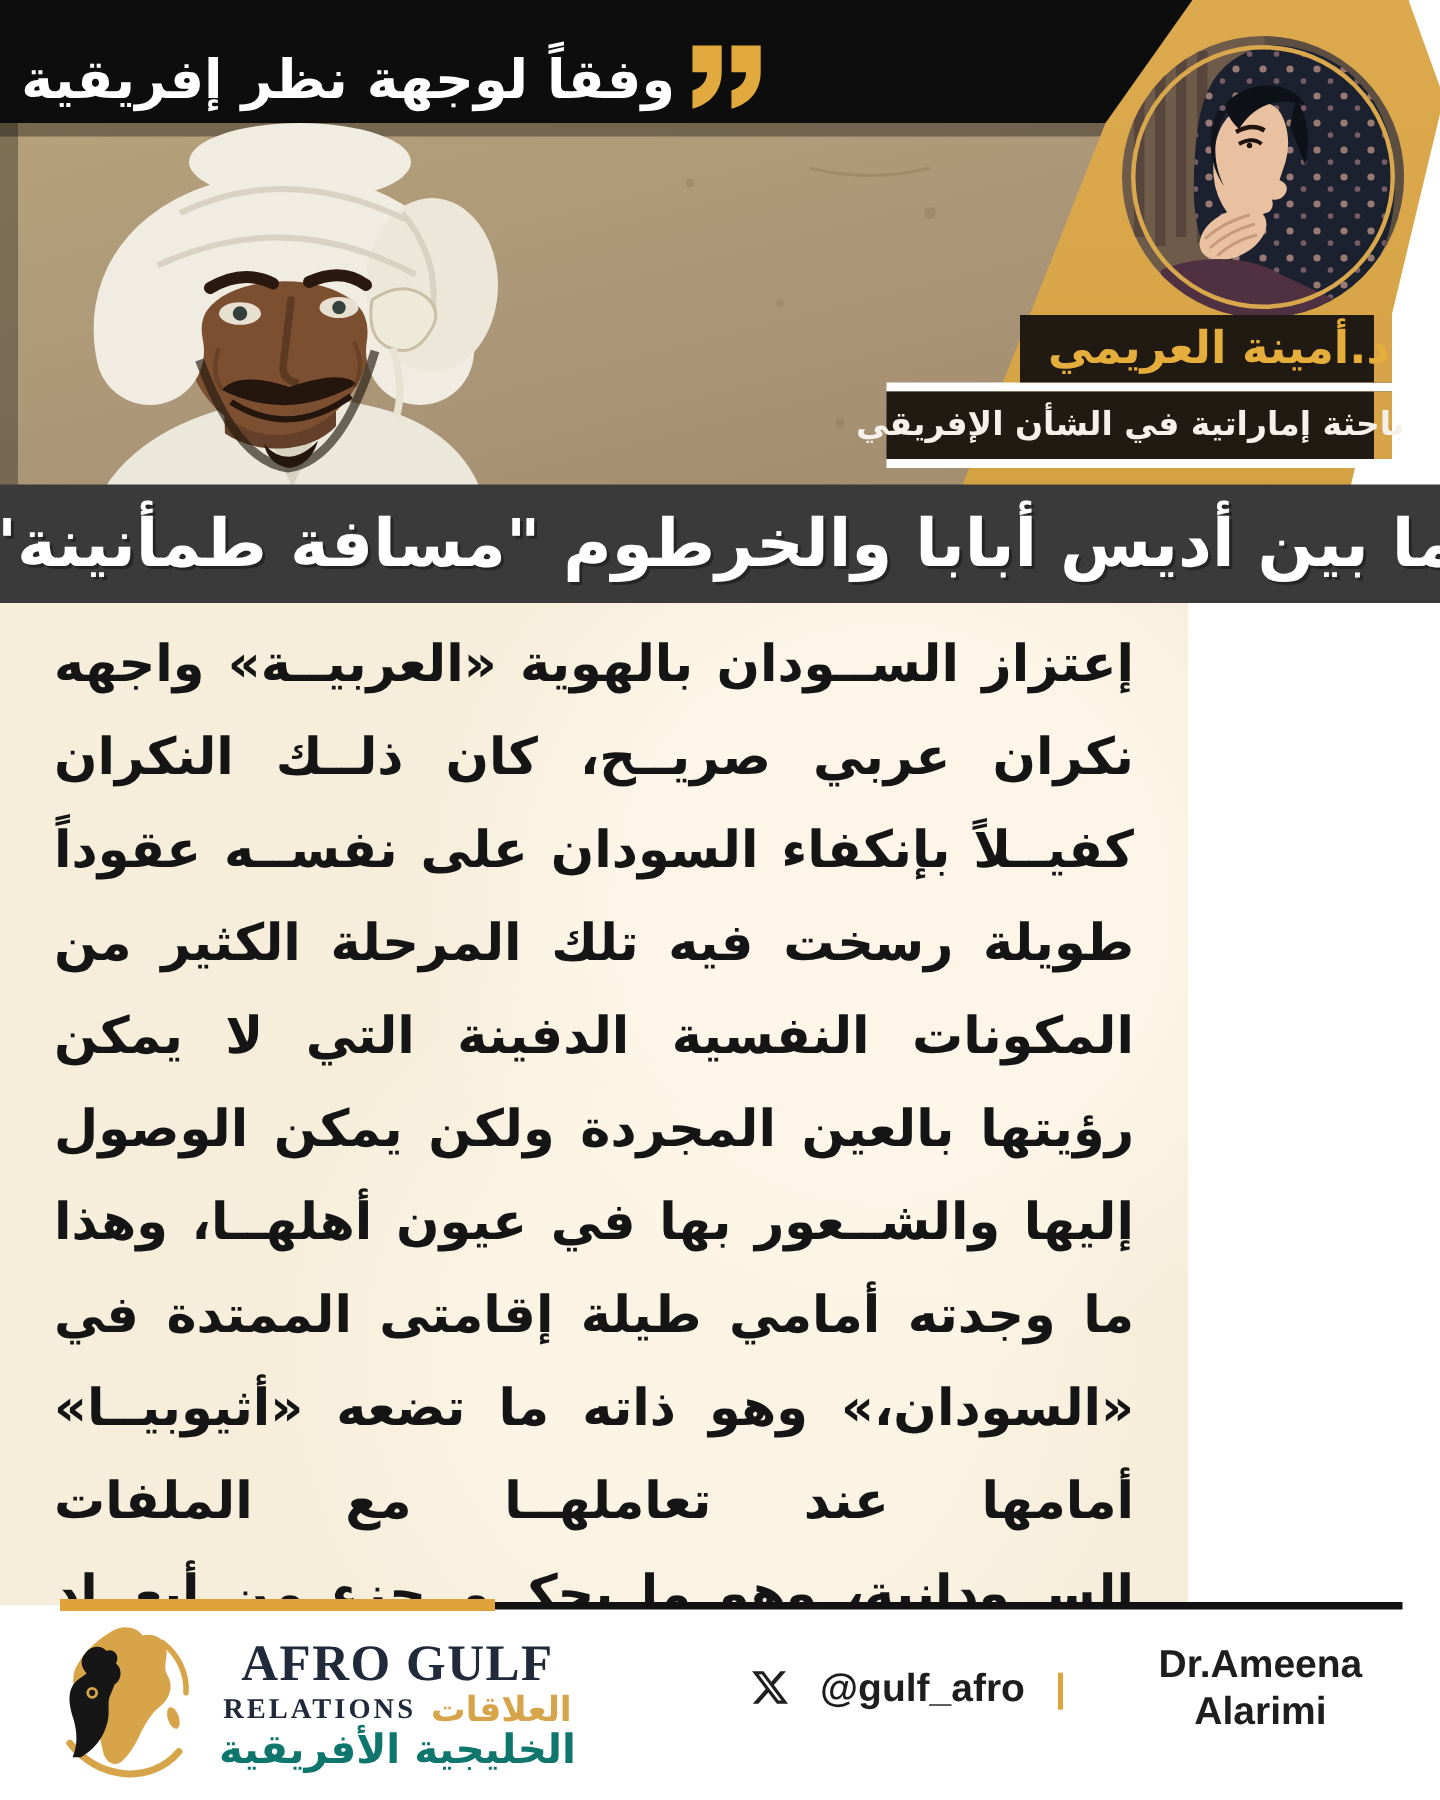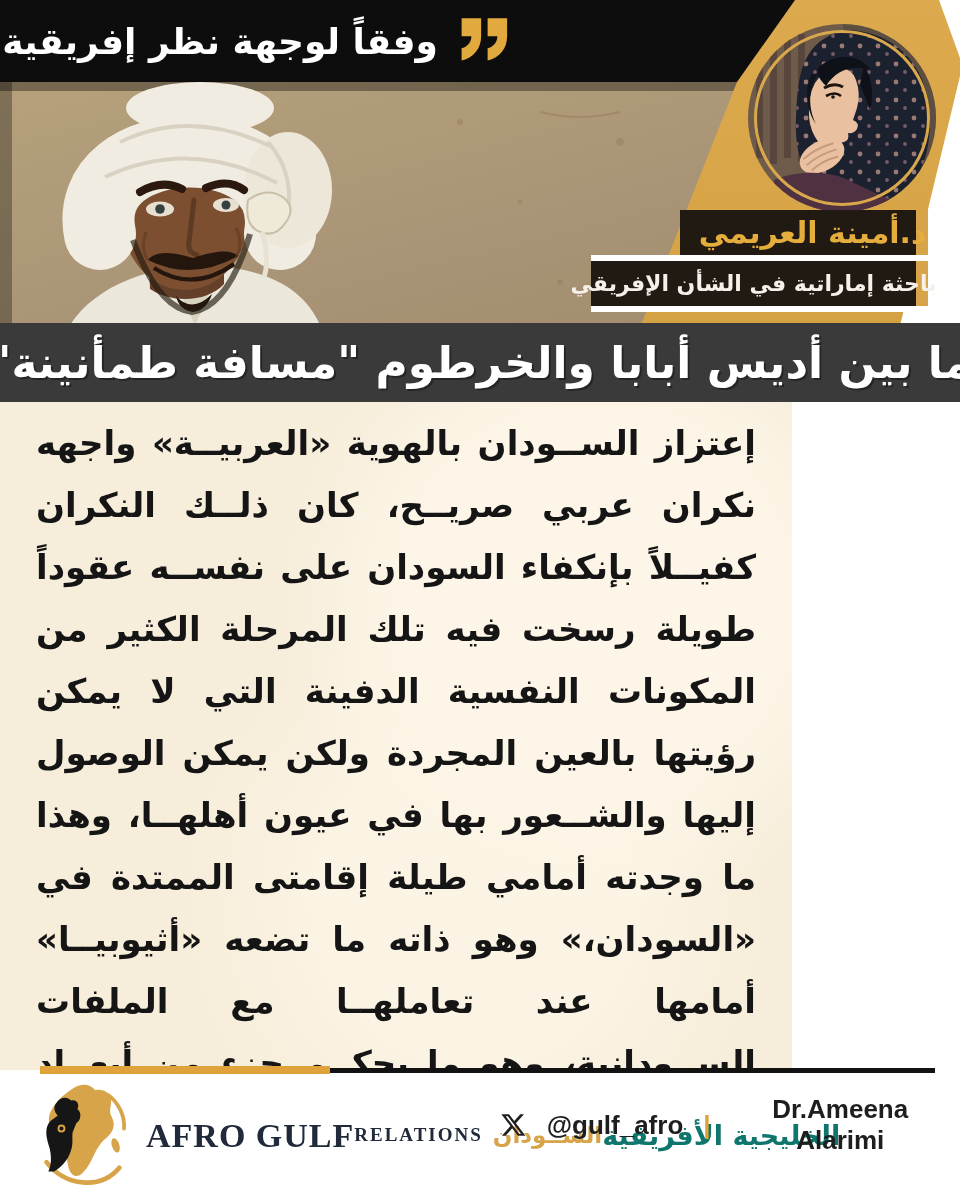--- a/index.html
+++ b/index.html
@@ -2,22 +2,22 @@
 <html lang="ar"><head>
 <meta charset="utf-8">
 <style>
   html,body{margin:0;padding:0;background:#888;}
   .canvas{position:relative;width:960px;height:1200px;margin:0 auto;background:#fff;overflow:hidden;
           font-family:"DejaVu Sans",sans-serif;}
   .abs{position:absolute;}
 
   
   .topbar{left:0;top:0;width:960px;height:82px;background:#0d0d0d;z-index:1;}
-  .topbar-content{left:40px;top:0;width:472px;height:82px;display:flex;align-items:center;
-                  justify-content:flex-start;direction:rtl;gap:22px;z-index:2;}
+  .topbar-content{left:40px;top:12px;width:472px;height:82px;display:flex;align-items:center;
+                  justify-content:flex-start;direction:rtl;gap:10px;z-index:2;}
   .topbar-text{color:#ffffff;font-weight:bold;font-size:36px;white-space:nowrap;}
   .quote-svg{width:52px;height:50px;flex:0 0 auto;}
 
   
   .man-photo{left:0;top:82px;width:960px;height:243px;z-index:1;}
   .gold-panel{left:0;top:0;width:960px;height:325px;z-index:2;
               background:linear-gradient(180deg,#dca94e,#d5a243);
               clip-path:polygon(795px 0,960px 0,960px 325px,641px 325px,737px 82px);}
   .corner-tri{left:930px;top:0;width:30px;height:58px;background:#ffffff;z-index:3;
               clip-path:polygon(30% 0,100% 0,100% 100%);}
@@ -50,21 +50,21 @@
                #f6edda;}
   .body-text{margin:10px 36px 0 36px;direction:rtl;text-align:justify;text-align-last:center;
              font-size:34px;line-height:62px;font-weight:bold;color:#151515;}
 
   
   .div-gold{left:40px;top:1066px;width:290px;height:8px;background:#e0a33b;z-index:7;}
   .div-black{left:330px;top:1068px;width:605px;height:5px;background:#121212;z-index:7;}
   .footer{left:0;top:1074px;width:960px;height:126px;background:#ffffff;z-index:6;}
   .logo{left:26px;top:1080px;display:flex;align-items:center;gap:8px;z-index:8;}
   .logo-emblem{width:112px;height:112px;}
-  .logo-text{display:flex;flex-direction:row;align-items:center;}
+  .logo-text{display:flex;flex-direction:column;align-items:center;}
   .logo-en{font-family:"Liberation Serif",serif;font-weight:bold;font-size:34px;color:#202a3a;
            letter-spacing:1px;white-space:nowrap;}
   .logo-mid{display:flex;align-items:center;gap:10px;margin-top:-2px;}
   .logo-rel{font-family:"Liberation Serif",serif;font-weight:bold;font-size:19px;color:#202a3a;
             letter-spacing:2px;}
   .logo-rel-ar{font-weight:bold;font-size:23px;color:#d7a449;}
   .logo-ar{font-weight:bold;font-size:27px;color:#0f766e;margin-top:-2px;}
   .contact{left:500px;top:1094px;width:450px;text-align:center;z-index:8;
            font-family:"Liberation Sans",sans-serif;color:#1e1e1e;}
   .contact-line1{display:flex;align-items:center;justify-content:center;gap:20px;
@@ -230,21 +230,21 @@
       <path d="M88 16 C99 24 106 38 105 52" stroke="#d7a449" stroke-width="4" fill="none" stroke-linecap="round"></path>
       <path d="M52 8 C60 3 70 5 74 11 C82 9 90 13 91 21 C92 28 88 33 92 40 C97 49 92 58 85 63 C80 67 76 74 72 82 C69 89 64 97 59 101 C54 105 48 102 46 95 C44 88 44 81 40 75 C36 69 29 64 27 56 C24 47 23 38 28 31 C33 22 43 13 52 8 Z" fill="#d7a449"></path>
       <ellipse cx="96" cy="70" rx="4" ry="8" fill="#d7a449" transform="rotate(-18 96 70)"></ellipse>
       <path d="M34 38 C30 34 29 28 33 24 C36 19 44 17 48 22 C54 20 58 26 55 31 C60 35 59 43 54 46 L50 56 C49 62 51 68 48 76 C45 86 38 93 30 98 L24 98 C28 89 27 80 25 72 C22 63 20 54 24 47 C27 42 31 41 34 38 Z" fill="#161616"></path>
       <circle cx="38" cy="52" r="3.2" stroke="#d7a449" stroke-width="2" fill="none"></circle>
     </svg>
     <div class="logo-text">
       <span class="logo-en">AFRO GULF</span>
       <span class="logo-mid">
         <span class="logo-rel">RELATIONS</span>
-        <span class="logo-rel-ar">الســودان</span>
+        <span class="logo-rel-ar">العلاقات</span>
       </span>
       <span class="logo-ar">الخليجية الأفريقية</span>
     </div>
   </div>
 
   <div class="abs contact">
     <div class="contact-line1">
       <svg class="x-svg" viewBox="0 0 24 24">
         <path fill="#1f1f1f" d="M18.244 2.25h3.308l-7.227 8.26 8.502 11.24H16.17l-5.214-6.817L4.99 21.75H1.68l7.73-8.835L1.254 2.25H8.08l4.713 6.231zm-1.161 17.52h1.833L7.084 4.126H5.117z"></path>
       </svg>

